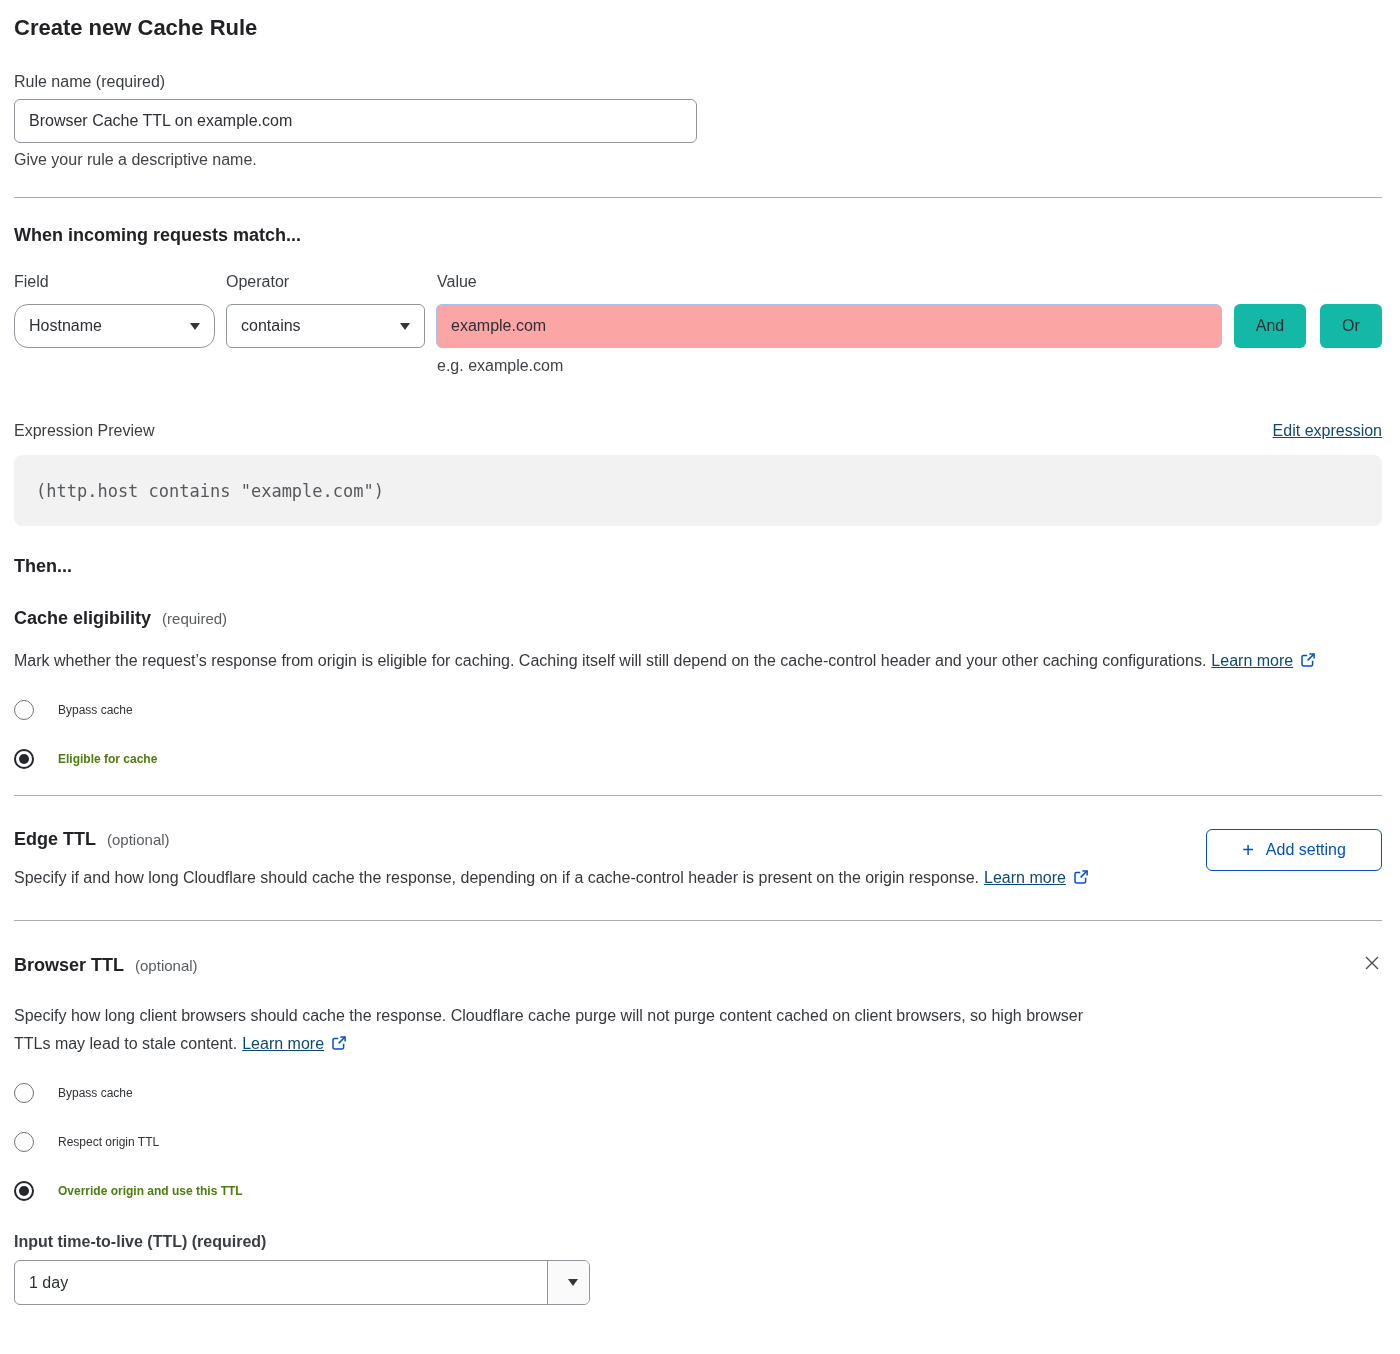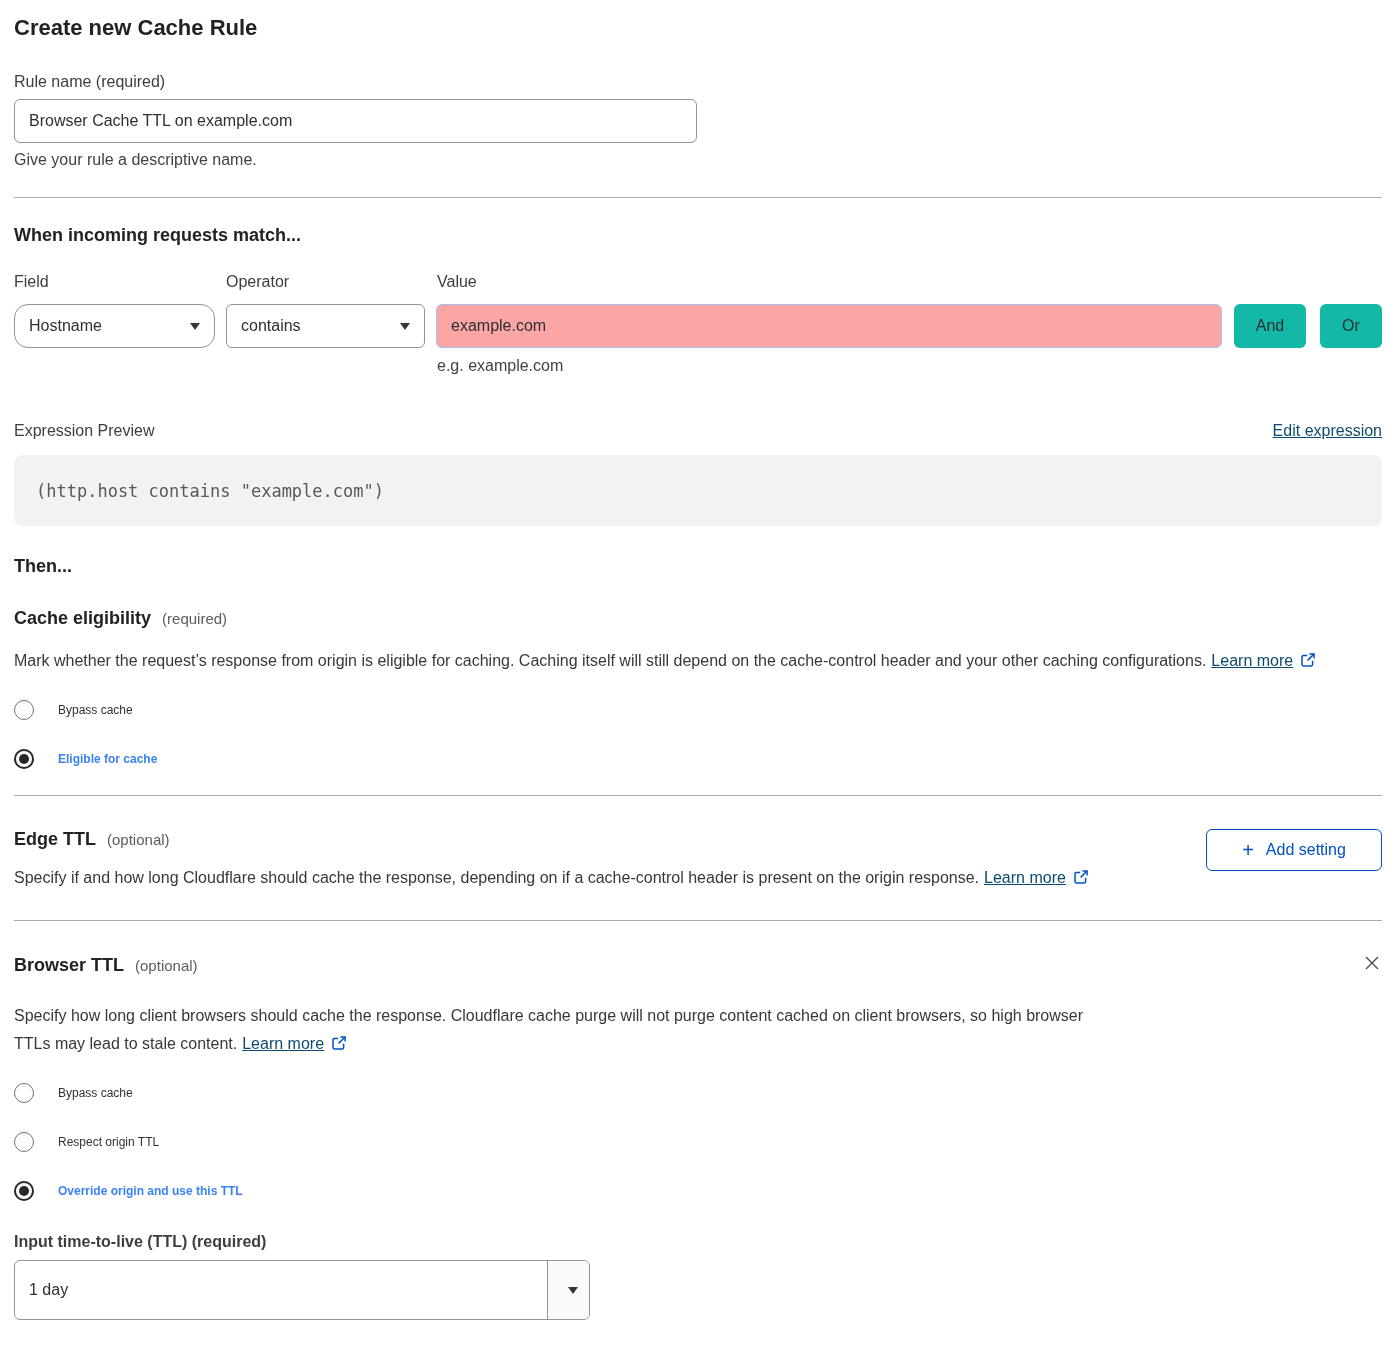--- a/index.html
+++ b/index.html
@@ -74,40 +74,40 @@
   .radio {
     width:20px; height:20px; border-radius:50%;
     border:1.5px solid #6e7277; background:#fff; flex:0 0 auto;
     display:flex; align-items:center; justify-content:center;
   }
   .radio-row[data-checked="true"] .radio { border:2px solid #24282d; }
   .radio-row[data-checked="true"] .radio::after {
     content:""; width:10px; height:10px; border-radius:50%; background:#24282d;
   }
   .radio-label { margin-left:24px; font-size:12px; line-height:20px; color:#2f3236; }
-  .radio-row[data-checked="true"] .radio-label { font-weight:700; color:#3b82f6; }
+  .radio-row[data-checked="true"] .radio-label { font-weight:700; color:#4d7c0f; }
   .split-section { display:flex; margin-top:33px; }
   .split-left { flex:1 1 auto; padding-right:95px; }
   .split-left .section-title { margin-top:0; }
   .add-setting-btn {
     flex:0 0 auto; align-self:flex-start;
     display:flex; align-items:center; justify-content:center;
     width:176px; height:42px; background:#fff;
     border:1px solid #0051c3; border-radius:6px; color:#0051c3;
     font-family:"Liberation Sans", sans-serif; font-size:16px; cursor:pointer;
   }
   .plus-glyph { font-size:20px; font-weight:400; margin-right:12px; line-height:1; }
   .browser-head-row { display:flex; justify-content:flex-start; margin-top:34px; }
   .browser-head-row .section-title { margin-top:0; flex:1 1 auto; }
   .close-btn { flex:0 0 auto; background:none; border:none; padding:0; cursor:pointer; margin-top:-2px; }
   .browser-desc { max-width:1085px; }
   .cache-desc { max-width:1345px; }
   .ttl-label { margin-top:31px;font-weight:bold; }
   .ttl-select {
-    margin-top:9px; width:576px; height:60px;
+    margin-top:9px; width:576px; height:45px;
     border:1px solid #8f959b; border-radius:6px; background:#fff;
     display:flex; align-items:stretch; overflow:hidden; cursor:pointer;
   }
   .ttl-select .ttl-value { flex:1 1 auto; display:flex; align-items:center; padding:0 14px; font-size:16px; color:#2c2f33; }
   .ttl-select .ttl-arrow-box {
     flex:0 0 42px; border-left:1px solid #8f959b; background:#fafafa;
     display:flex; align-items:center; justify-content:center;
   }
 </style>
 </head>

